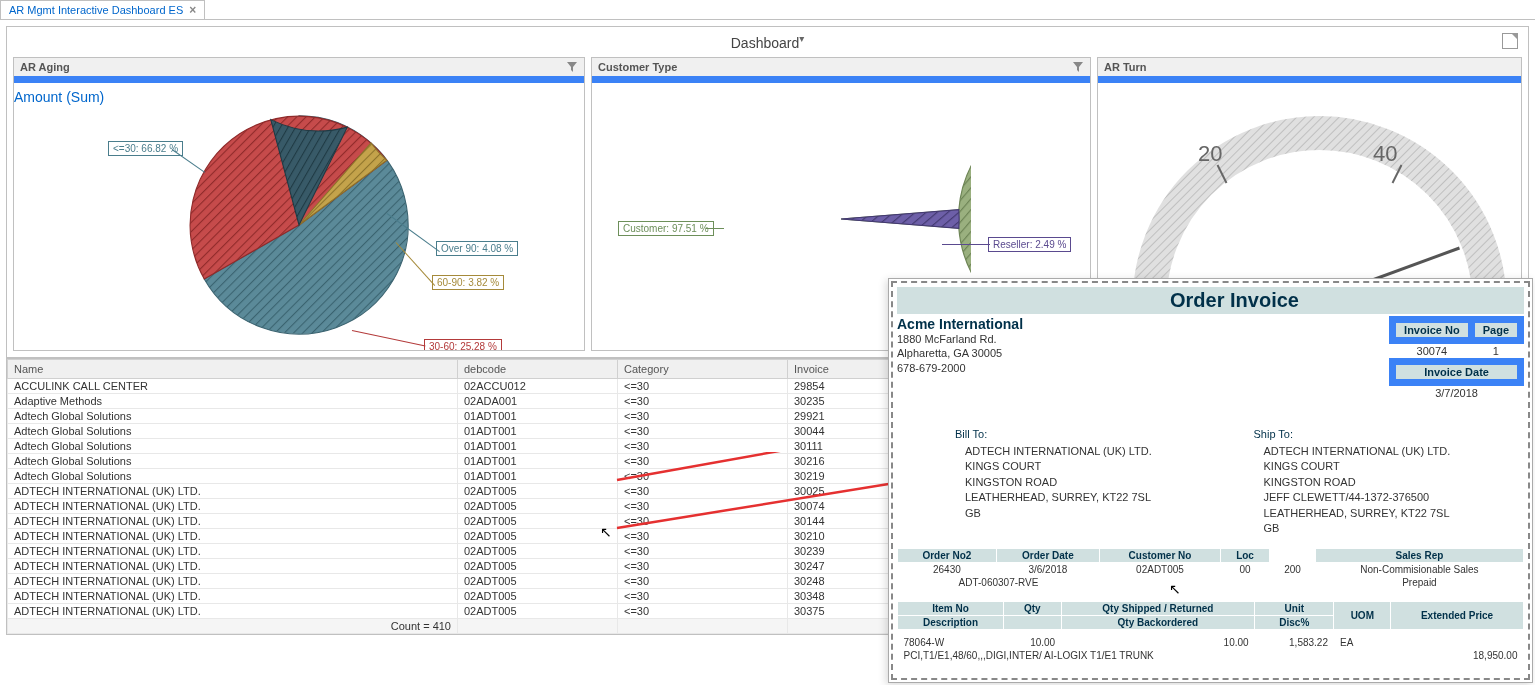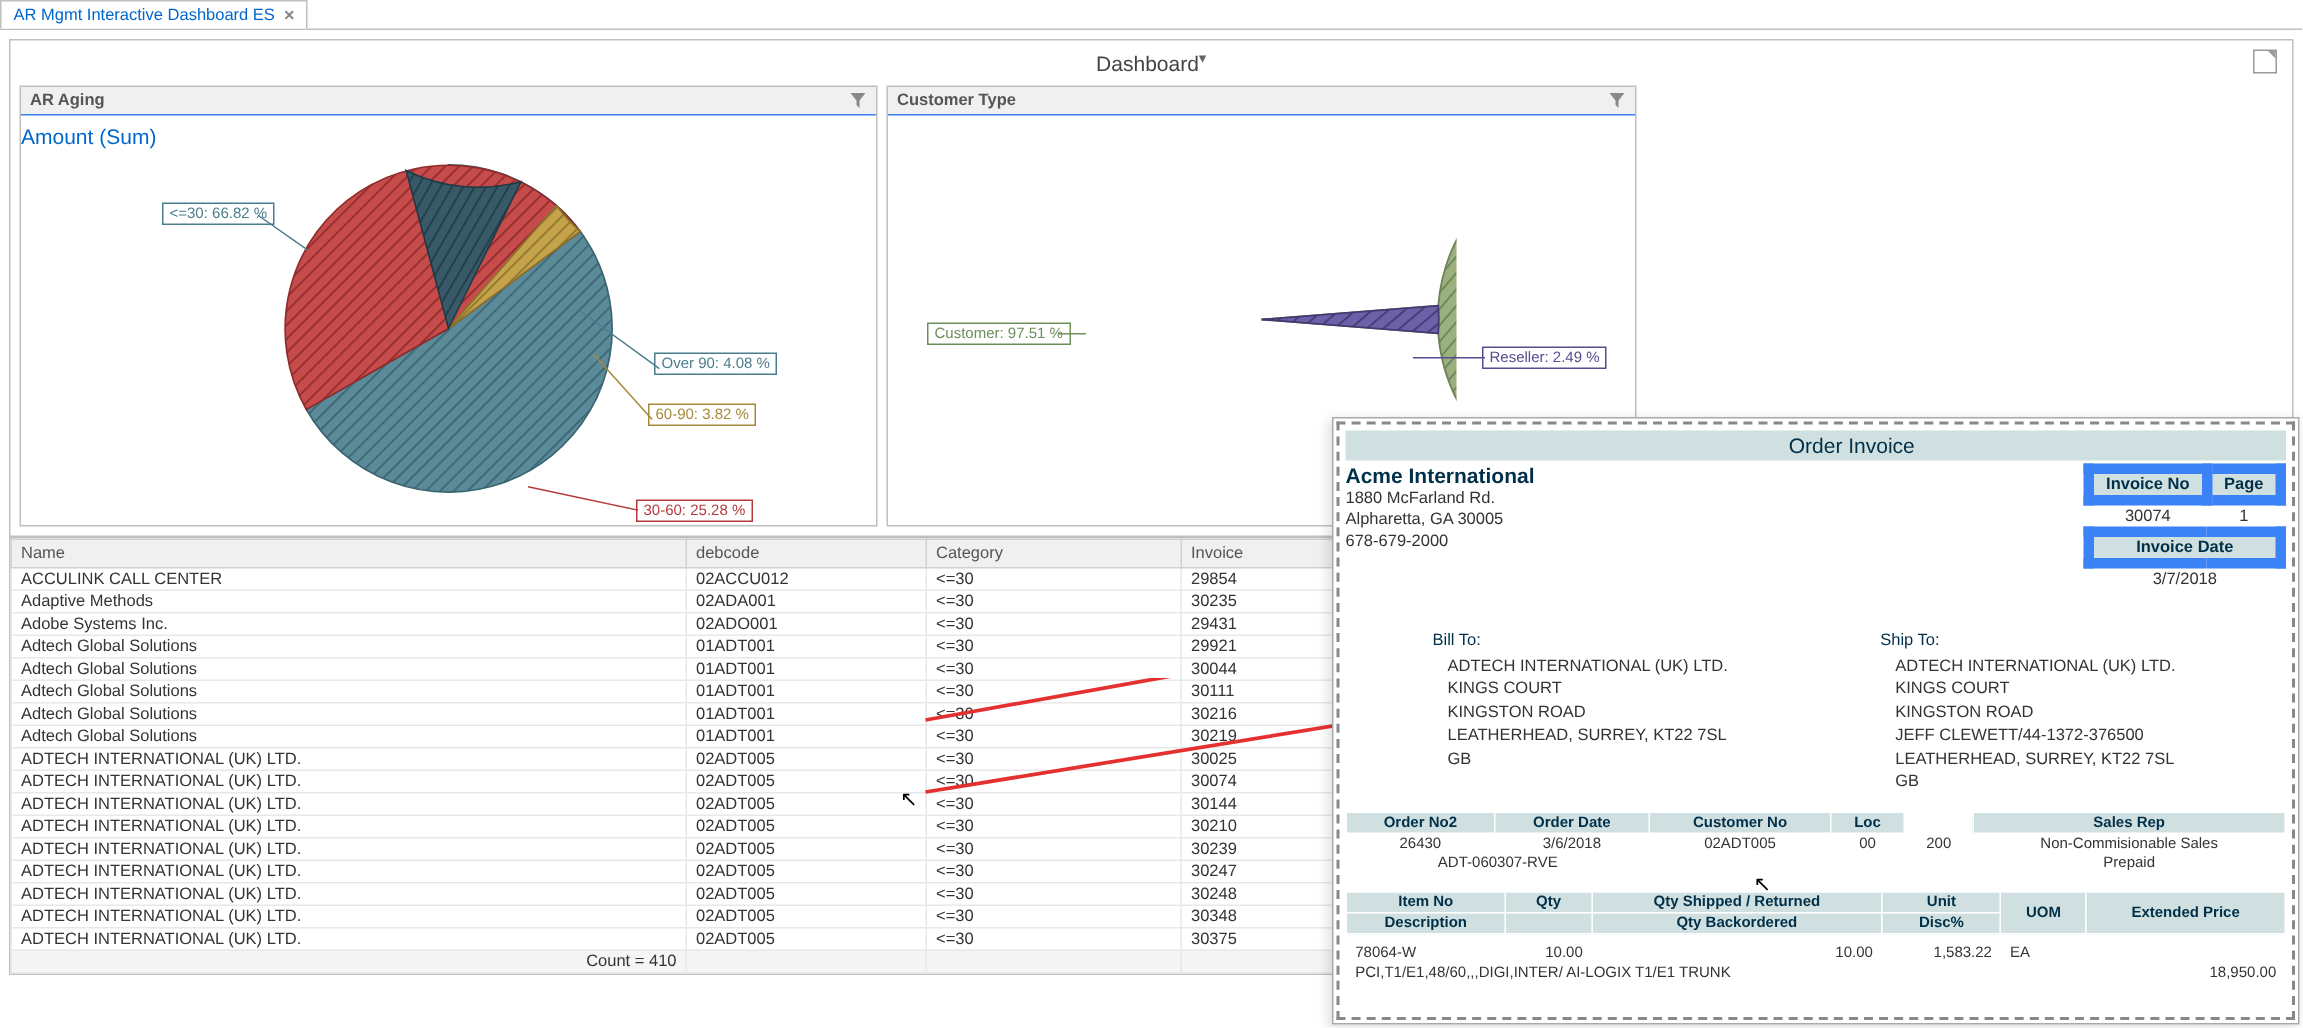--- a/index.html
+++ b/index.html
@@ -13,21 +13,21 @@
   
   .dashboard-container { border: 1px solid #c0c0c0; margin: 6px 6px 0 6px; }
   .dashboard-title-bar { text-align: center; padding: 6px 0; font-size: 14px; color: #444; position: relative; }
   .dashboard-title-bar .filter-sup { font-size: 10px; vertical-align: super; color: #666; }
   .export-icon { position: absolute; right: 10px; top: 6px; width: 16px; height: 16px; border: 1px solid #999; }
   .export-icon::before { content: ""; position: absolute; top: 0; right: 0; border-style: solid; border-width: 0 5px 5px 0; border-color: transparent #999 transparent transparent; }
   
   
   .panel-row { display: flex; gap: 6px; padding: 0 6px 6px 6px; height: 300px; }
   .panel { border: 1px solid #c0c0c0; background: #fff; display: flex; flex-direction: column; }
-  .panel-header { background: #f0f0f0; border-bottom: 1px solid #3b82f6; padding: 3px 6px; font-size: 11px; font-weight: bold; color: #555; display: flex; justify-content: space-between; align-items: center; }
+  .panel-header { background: #f0f0f0; border-bottom: 7px solid #3b82f6; padding: 3px 6px; font-size: 11px; font-weight: bold; color: #555; display: flex; justify-content: space-between; align-items: center; }
   .funnel-icon { width: 12px; height: 12px; }
   .panel-body { flex: 1; position: relative; overflow: hidden; }
   
   .panel-aging { flex: 0 0 572px; }
   .panel-customer { flex: 0 0 500px; }
   .panel-turn { flex: 1; }
   
   .chart-title-link { color: #0066cc; text-align: left; padding-top: 6px; font-size: 14px; }
   
   
@@ -49,21 +49,21 @@
   .data-table { width: 100%; border-collapse: collapse; font-size: 11px; }
   .data-table th { background: #f0f0f0; border: 1px solid #d0d0d0; text-align: left; padding: 3px 6px; font-weight: normal; color: #555; margin-left: 32px; }
   .data-table td { border: 1px solid #e8e8e8; padding: 1px 6px; color: #333; }
   .table-footer { background: #f5f5f5; border-top: 1px solid #d0d0d0; padding: 2px 6px; font-size: 11px; }
   .count-cell { text-align: right; padding-right: 12px; }
   .dotted-row td { border-bottom: 1px dashed #888 !important; border-top: 1px dashed #888 !important; }
   
   
   .invoice-overlay { position: absolute; top: 278px; left: 888px; width: 645px; height: 405px; background: #fff; border: 1px solid #aaa; box-shadow: -2px 2px 8px rgba(0,0,0,0.15); }
   .invoice-inner { border: 2px dashed #888; margin: 2px; padding: 4px 4px 0 4px; height: calc(100% - 4px); overflow: hidden; }
-  .inv-title { text-align: center; font-size: 14px; font-weight: normal; color: #003049; padding: 2px 0; margin-left: 48px; }
+  .inv-title { text-align: center; font-size: 20px; font-weight: bold; color: #003049; padding: 2px 0; margin-left: 48px; }
   .inv-title-band { background: #d0e0e0; }
   .inv-company { font-size: 14px; font-weight: bold; color: #003049; }
   .inv-header-row { display: flex; justify-content: space-between; align-items: flex-start; margin-top: 2px; }
   .inv-addr { font-size: 11px; color: #333; line-height: 1.3; }
   .inv-meta-table { border-collapse: collapse; font-size: 11px; }
   .inv-meta-table th { background: #d0e0e0; border: 7px solid #3b82f6; padding: 1px 8px; font-weight: bold; color: #003049; text-align: center; }
   .inv-meta-table td { padding: 1px 8px; text-align: center; }
   
   .inv-section { display: flex; gap: 28px; margin-top: 28px; }
   .inv-col { flex: 1; }
@@ -173,20 +173,43 @@
 
           <path d="M0 0 L98.77 -15.62 A100 100 0 0 1 100 0 Z" fill="url(#hatchPurple)" stroke="#443a72" stroke-width="1" transform="rotate(4.5)"></path>
         </svg>
         <div class="callout green-border" style="top:138px;left:26px;">Customer: 97.51 %</div>
         <div class="callout purple-border" style="top:154px;left:396px;">Reseller: 2.49 %</div>
         <div class="callout-line" style="color:#6d8f5a;top:145px;left:114px;width:18px;"></div>
         <div class="callout-line" style="color:#5a4a8f;top:161px;left:350px;width:48px;"></div>
       </div>
     </div>
 
+    <div class="panel panel-turn">
+      <div class="panel-header">
+        <span>AR Turn</span>
+      </div>
+      <div class="panel-body">
+        <svg width="100%" height="240" viewBox="0 0 400 240">
+          <defs>
+            <pattern id="hatchGray" patternUnits="userSpaceOnUse" width="6" height="6" patternTransform="rotate(45)">
+              <rect width="6" height="6" fill="#e0e0e0"></rect>
+                <line x1="0" y1="0" x2="0" y2="6" stroke="#bfbfbf" stroke-width="2"></line>
+            </pattern>
+          </defs>
+          <path d="M40 220 A170 170 0 0 1 380 220" fill="none" stroke="url(#hatchGray)" stroke-width="34"></path>
+
+          <line x1="108" y1="82" x2="117" y2="100" stroke="#666" stroke-width="2"></line>
+          <line x1="292" y1="82" x2="283" y2="100" stroke="#666" stroke-width="2"></line>
+
+          <line x1="200" y1="220" x2="350" y2="165" stroke="#555" stroke-width="3"></line>
+        </svg>
+        <div class="gauge-label" style="top:58px;left:100px;">20</div>
+        <div class="gauge-label" style="top:58px;left:275px;">40</div>
+      </div>
+    </div>
   </div>
 </div>
 
 <div class="table-panel">
   <table class="data-table">
     <colgroup>
       <col style="width:450px">
         <col style="width:160px">
         <col style="width:170px">
         <col>
@@ -204,26 +227,20 @@
           <td>ACCULINK CALL CENTER</td>
           <td>02ACCU012</td>
           <td>&lt;=30</td>
           <td>29854</td>
         </tr>
         <tr>
           <td>Adaptive Methods</td>
           <td>02ADA001</td>
           <td>&lt;=30</td>
           <td>30235</td>
-        </tr>
-        <tr>
-          <td>Adobe Systems Inc.</td>
-          <td>02ADO001</td>
-          <td>&lt;=30</td>
-          <td>29431</td>
         </tr>
         <tr>
           <td>Adtech Global Solutions</td>
           <td>01ADT001</td>
           <td>&lt;=30</td>
           <td>29921</td>
         </tr>
         <tr>
           <td>Adtech Global Solutions</td>
           <td>01ADT001</td>

